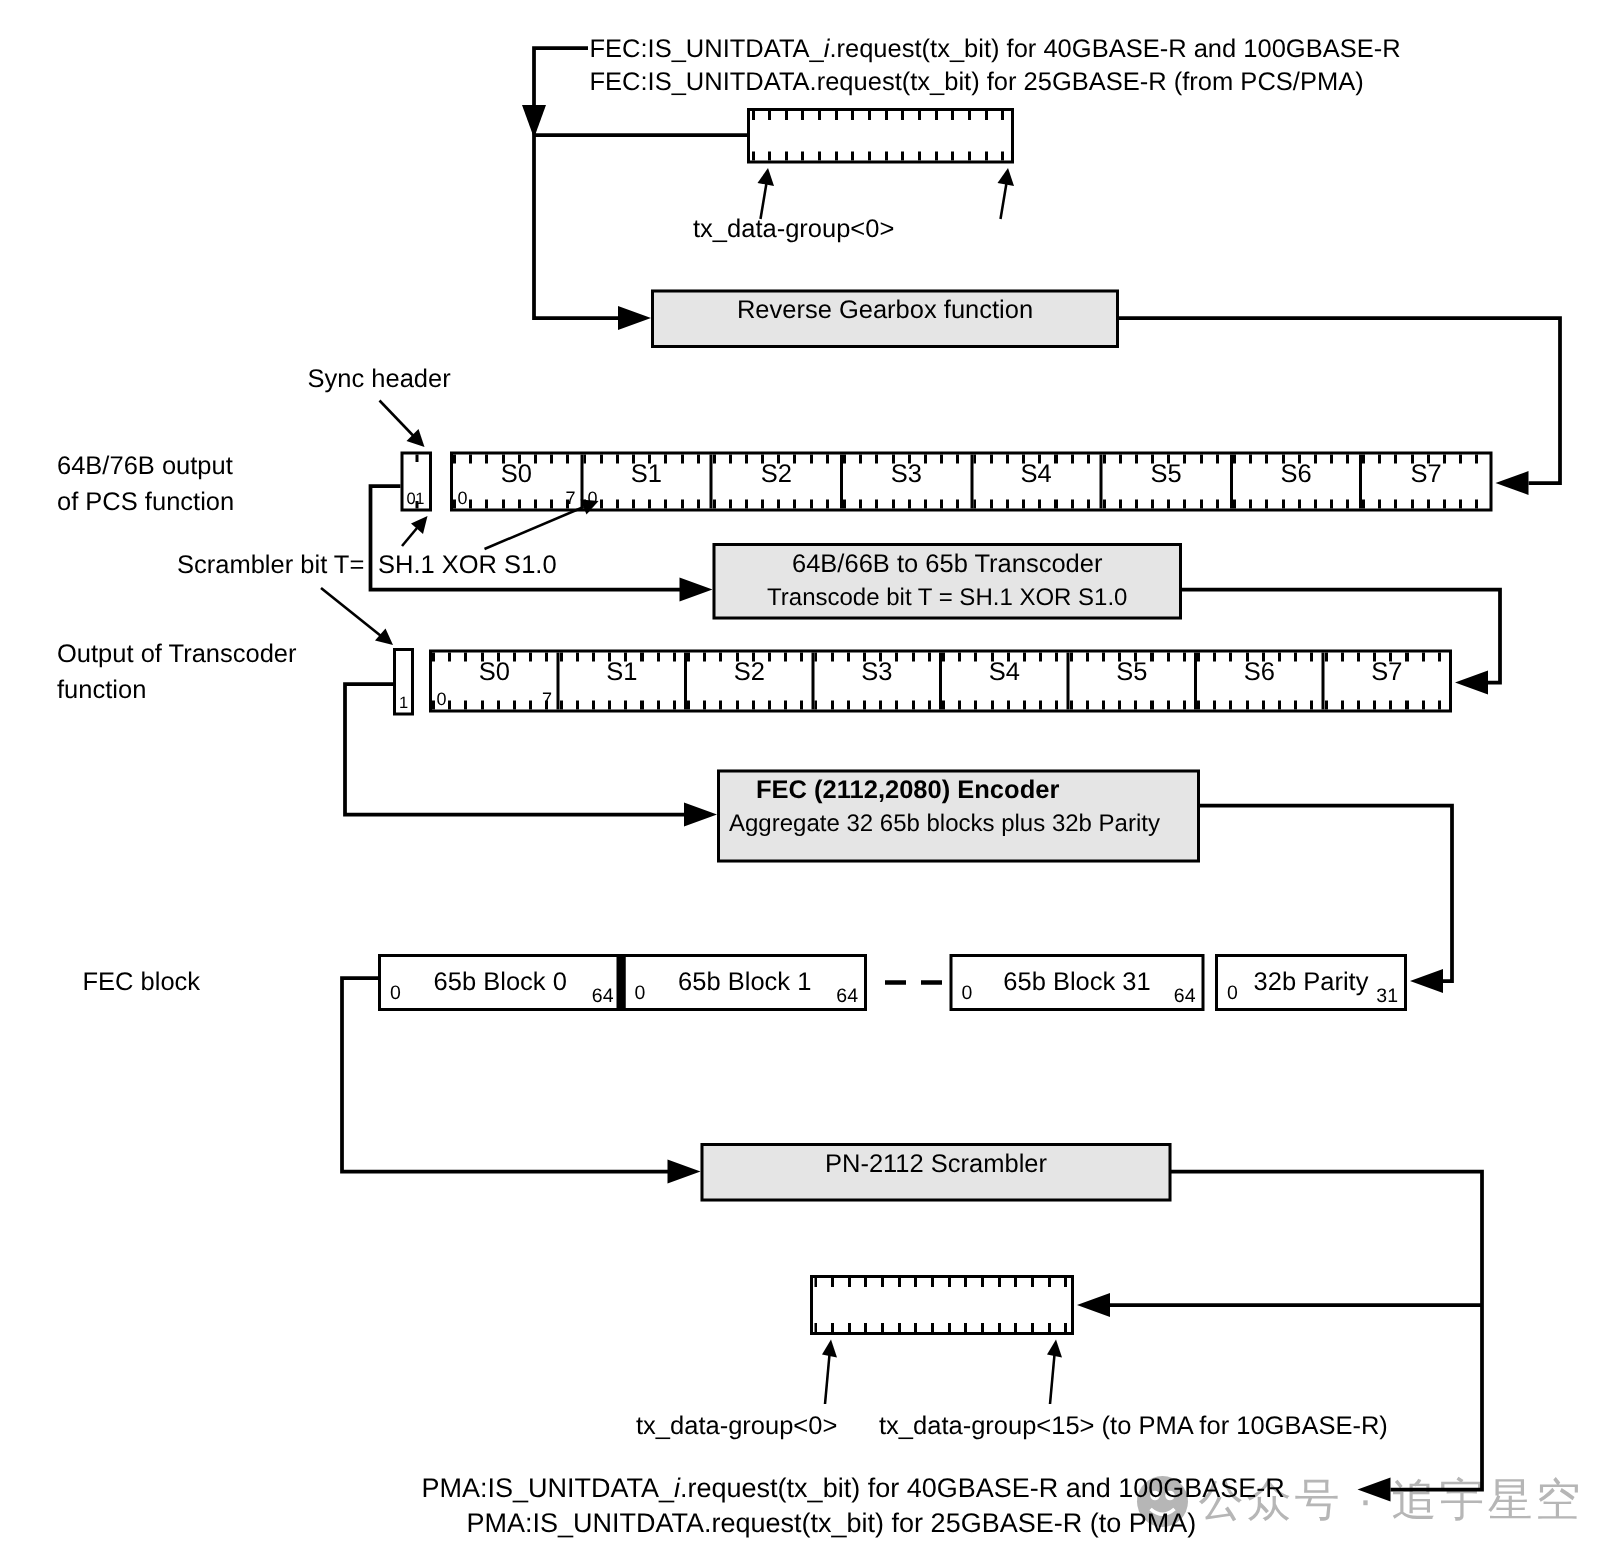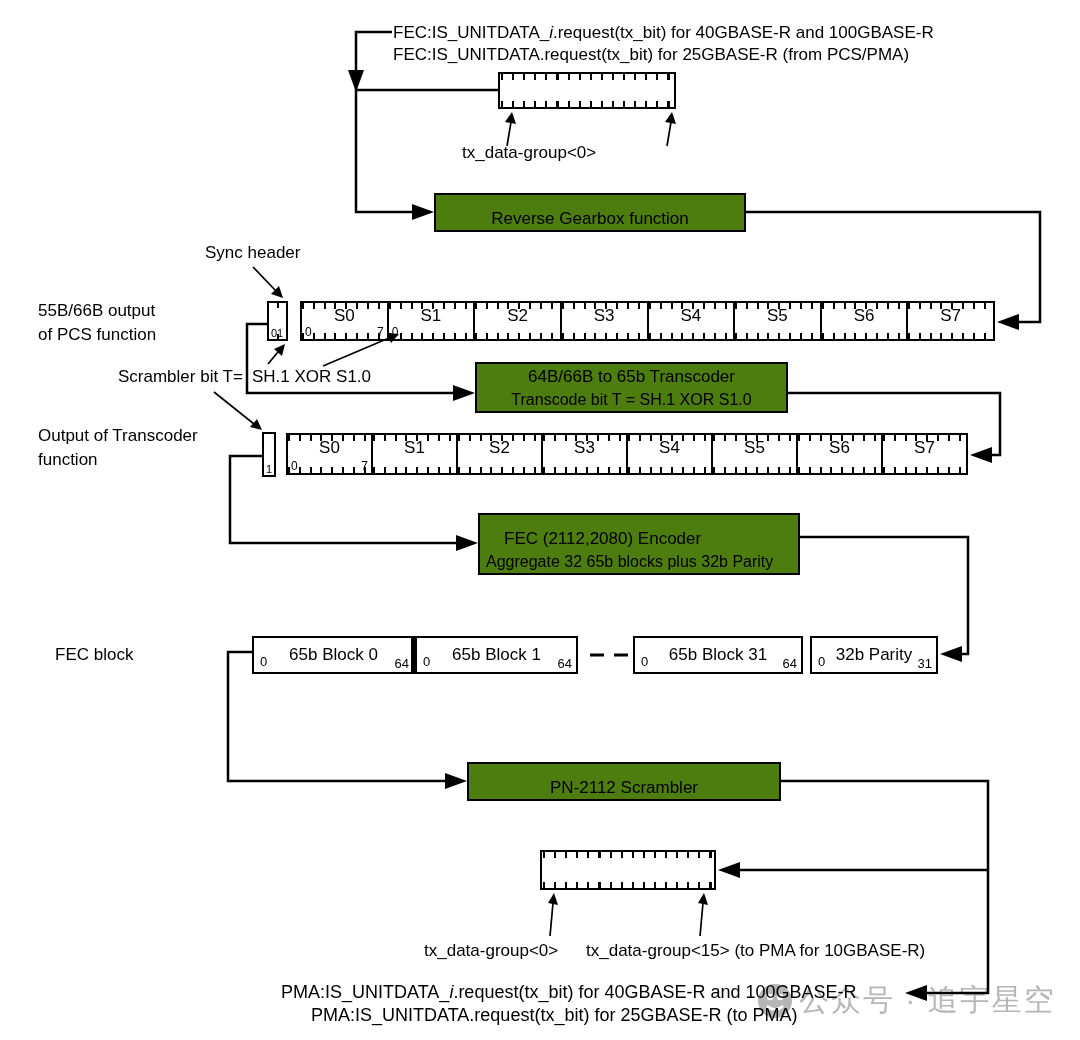--- a/index.html
+++ b/index.html
@@ -1,22 +1,22 @@
 <!DOCTYPE html>
 <html><head>
 <meta charset="utf-8">
 <style>
   html,body{margin:0;padding:0;background:#fff;}
   .canvas{position:relative;width:1080px;height:1040px;background:#fff;overflow:hidden;
           font-family:"Liberation Sans",sans-serif;color:#000;}
   .t{position:absolute;white-space:nowrap;font-size:17px;line-height:22px;}
   .big{font-size:18px;line-height:23px;}
   .wires{position:absolute;left:0;top:0;z-index:5;pointer-events:none;}
-  .fnbox{position:absolute;box-sizing:border-box;border:2.5px solid #000;background:#4d7c0f;z-index:3;
-         display:flex;flex-direction:column;align-items:center;justify-content:flex-end;
+  .fnbox{position:absolute;box-sizing:border-box;border:2.5px solid #000;background:#e5e5e5;z-index:3;
+         display:flex;flex-direction:column;align-items:center;justify-content:flex-start;
          font-size:17px;line-height:23px;text-align:center;}
   .fnbox .l2{font-size:16px;}
   .tickbox{position:absolute;box-sizing:border-box;border:2px solid #000;background:#fff;z-index:3;}
   .tickbox::before,.tickbox::after{content:"";position:absolute;left:1px;right:0;height:6px;
      background:repeating-linear-gradient(to right,#000 0 2px,transparent 2px 11.1px);}
   .tickbox::before{top:0;}
   .tickbox::after{bottom:0;}
   .bitrow{position:absolute;box-sizing:border-box;border:2.5px solid #000;background:#fff;z-index:3;display:flex;}
   .seg{position:relative;flex:1;border-left:2px solid #000;}
   .seg:first-child{border-left:none;}
@@ -32,21 +32,21 @@
   .ct{top:0;} .cb{bottom:0;}
   .syncbox .d0{position:absolute;left:2px;bottom:0;font-size:11px;}
   .syncbox .d1{position:absolute;right:3px;bottom:0;font-size:11px;}
   .tbox{position:absolute;box-sizing:border-box;border:2px solid #000;background:#fff;z-index:4;}
   .tbox span{position:absolute;left:0;right:0;bottom:0;text-align:center;font-size:11px;}
   .blockbox{position:absolute;box-sizing:border-box;border:2px solid #000;background:#fff;z-index:3;}
   .blockbox .lbl{position:absolute;top:7px;left:0;right:0;text-align:center;font-size:17px;}
   .blockbox .bl{font-size:13px;bottom:3px;left:6px;}
   .blockbox .br{font-size:13px;bottom:1px;right:4px;}
   .fecenc{align-items:flex-start;text-align:left;padding-left:6px;}
-  .fecenc .l1{padding-left:18px;}
+  .fecenc .l1{padding-left:18px;font-weight:bold;}
   .watermark{position:absolute;z-index:1;display:flex;align-items:center;color:#b6b6b6;
              font-size:30px;letter-spacing:2px;white-space:nowrap;}
   .watermark svg{margin-right:6px;}
   i{font-style:italic;}
 </style>
 </head>
 <body>
 
 <div class="canvas">
 
@@ -65,21 +65,21 @@
 
   <div class="tickbox" style="left:498px;top:72px;width:178px;height:37px;"></div>
   <div class="t" style="left:462px;top:142px;">tx_data-group&lt;0&gt;</div>
 
   <div class="fnbox" style="left:434px;top:193px;width:312px;height:39px;">
     <div>Reverse Gearbox function</div>
   </div>
 
   <div class="t" style="left:205px;top:242px;">Sync header</div>
 
-  <div class="t" style="left:38px;top:300px;">55B/66B output</div>
+  <div class="t" style="left:38px;top:300px;">64B/76B output</div>
   <div class="t" style="left:38px;top:324px;">of PCS function</div>
 
   <div class="syncbox" style="left:267px;top:301px;width:21px;height:40px;">
     <div class="ct"></div>
       <div class="cb"></div>
     <span class="d0">0</span>
     <span class="d1">1</span>
   </div>
   <div class="bitrow" style="left:300px;top:301px;width:695px;height:40px;">
     <div class="seg">

